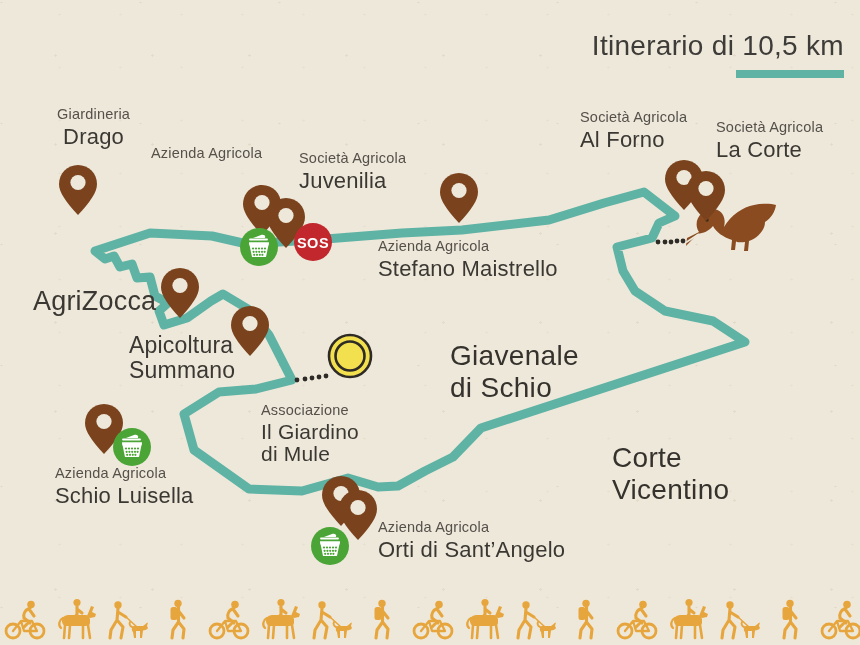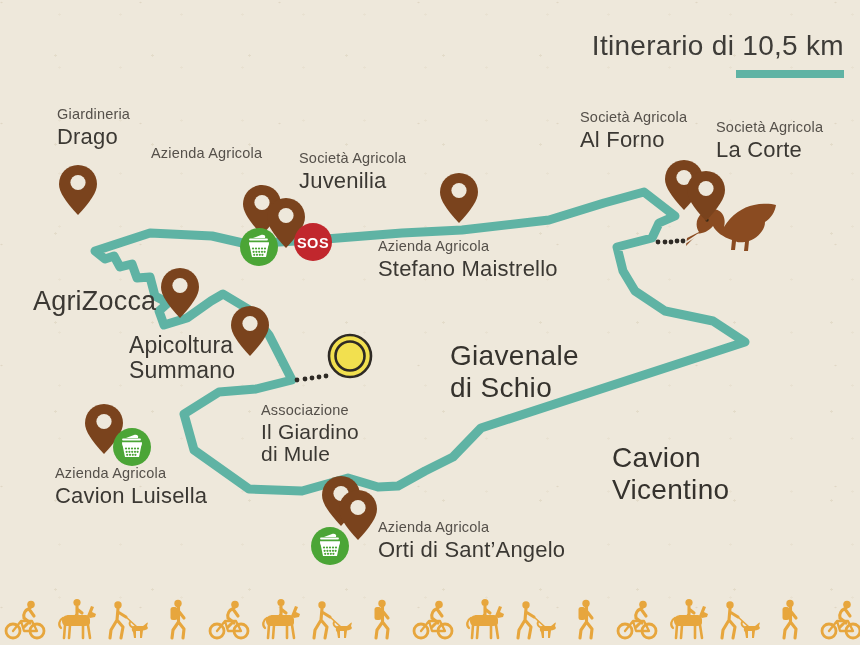--- a/index.html
+++ b/index.html
@@ -21,21 +21,21 @@
     position:absolute;top:30px;right:16px;text-align:right;
     color:#3e3c38;font-size:28px;letter-spacing:.3px;
   }
   .title-bar{width:108px;height:8px;background:#5fb3a4;margin:8px 0 0 auto;}
 
   .map-label{position:absolute;color:#3b3833;line-height:1.08;}
   .map-label .small{font-size:14.5px;color:#55504a;letter-spacing:.2px;display:block;margin-bottom:2px;}
   .map-label .large{font-size:22px;color:#3b3833;letter-spacing:.2px;display:block;}
   .region-label{position:absolute;color:#35322d;font-size:28px;line-height:1.13;letter-spacing:.3px;margin-top:40px;}
 
-  .lbl-drago{left:57px;top:107px;}
+  .lbl-drago{left:57px;top:107px;text-align:center;}
   .lbl-mantese{left:151px;top:146px;}
   .lbl-juvenilia{left:299px;top:151px;}
   .lbl-maistrello{left:378px;top:239px;}
   .lbl-alforno{left:580px;top:110px;}
   .lbl-lacorte{left:716px;top:120px;}
   .lbl-agrizocca{left:33px;top:287px;}
   .lbl-agrizocca .large{font-size:27px;}
   .lbl-apicoltura{left:129px;top:333px;}
   .lbl-apicoltura .large{font-size:23px;}
   .lbl-mule{left:261px;top:403px;}
@@ -209,33 +209,33 @@
     <span class="small">Associazione</span>
     <span class="large">Il Giardino</span>
     <span class="large">di Mule</span>
   </div>
   <div class="map-label lbl-apicoltura">
     <span class="large">Apicoltura</span>
     <span class="large">Summano</span>
   </div>
   <div class="map-label lbl-cavion">
     <span class="small">Azienda Agricola</span>
-    <span class="large">Cavion Luisella</span>
+    <span class="large">Schio Luisella</span>
   </div>
   <div class="map-label lbl-orti">
     <span class="small">Azienda Agricola</span>
     <span class="large">Orti di Sant’Angelo</span>
   </div>
 
   <div class="region-label lbl-giavenale">
     <div>Giavenale</div>
     <div>di Schio</div>
   </div>
   <div class="region-label lbl-marano">
-    <div>Cavion</div>
+    <div>Corte</div>
     <div>Vicentino</div>
   </div>
 
   <svg class="border-row" viewBox="0 0 860 50">
     <use href="#fig-cyclist" x="3" y="2"></use>
     <use href="#fig-horseman" x="54" y="2"></use>
     <use href="#fig-dogwalker" x="105" y="2"></use>
     <use href="#fig-hiker" x="156" y="2"></use>
     <use href="#fig-cyclist" x="207" y="2"></use>
     <use href="#fig-horseman" x="258" y="2"></use>

